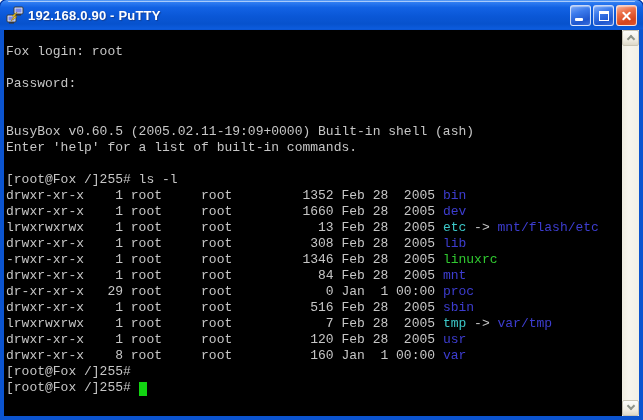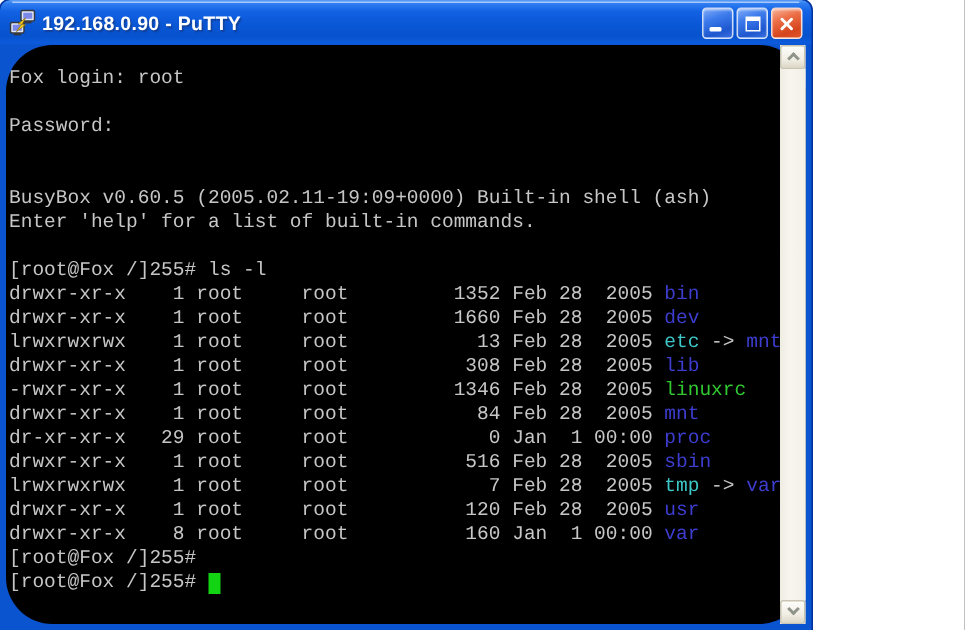--- a/index.html
+++ b/index.html
@@ -1,18 +1,18 @@
 <!DOCTYPE html>
 <html><head>
 <meta charset="utf-8">
 <style>
   * { margin:0; padding:0; box-sizing:border-box; }
   html,body { background:#ffffff; font-family:"Liberation Sans", sans-serif; }
   .window {
-    position:relative; width:541px; height:420px;
+    position:relative; width:643px; height:420px;
     border-radius:7px 7px 0 0;
     background:#0b54d0;
     box-shadow:0 0 0 1px #00309c;
     overflow:hidden;
   }
   
   .titlebar {
     position:relative; height:30px;
     border-radius:7px 7px 0 0;
     background:linear-gradient(180deg,#5a9cf5 0%,#2f7df2 8%,#1262e4 25%,#0a57d6 55%,#0752cd 80%,#0c5bdc 95%,#0a55d2 100%);
@@ -50,21 +50,20 @@
   .glyph-close::before, .glyph-close::after {
     content:""; position:absolute; left:4px; top:9px; width:11px; height:2px;
     background:#ffffff; border-radius:1px;
   }
   .glyph-close::before { transform:rotate(45deg); }
   .glyph-close::after  { transform:rotate(-45deg); }
   
   .term-wrap {
     position:absolute; top:30px; left:4px; right:4px; bottom:4px;
     background:#000000;
-    border-radius:31px;
   }
   .term {
     position:absolute; inset:0; right:17px;
     padding:14px 0 0 2px;
     font-family:"Liberation Mono","DejaVu Sans Mono",monospace;
     font-size:13px; line-height:16px;
     white-space:pre; overflow:hidden;
   }
   .tline { height:16px; }
   .cursor { display:inline-block; width:8px; height:14px; vertical-align:-2px; }

